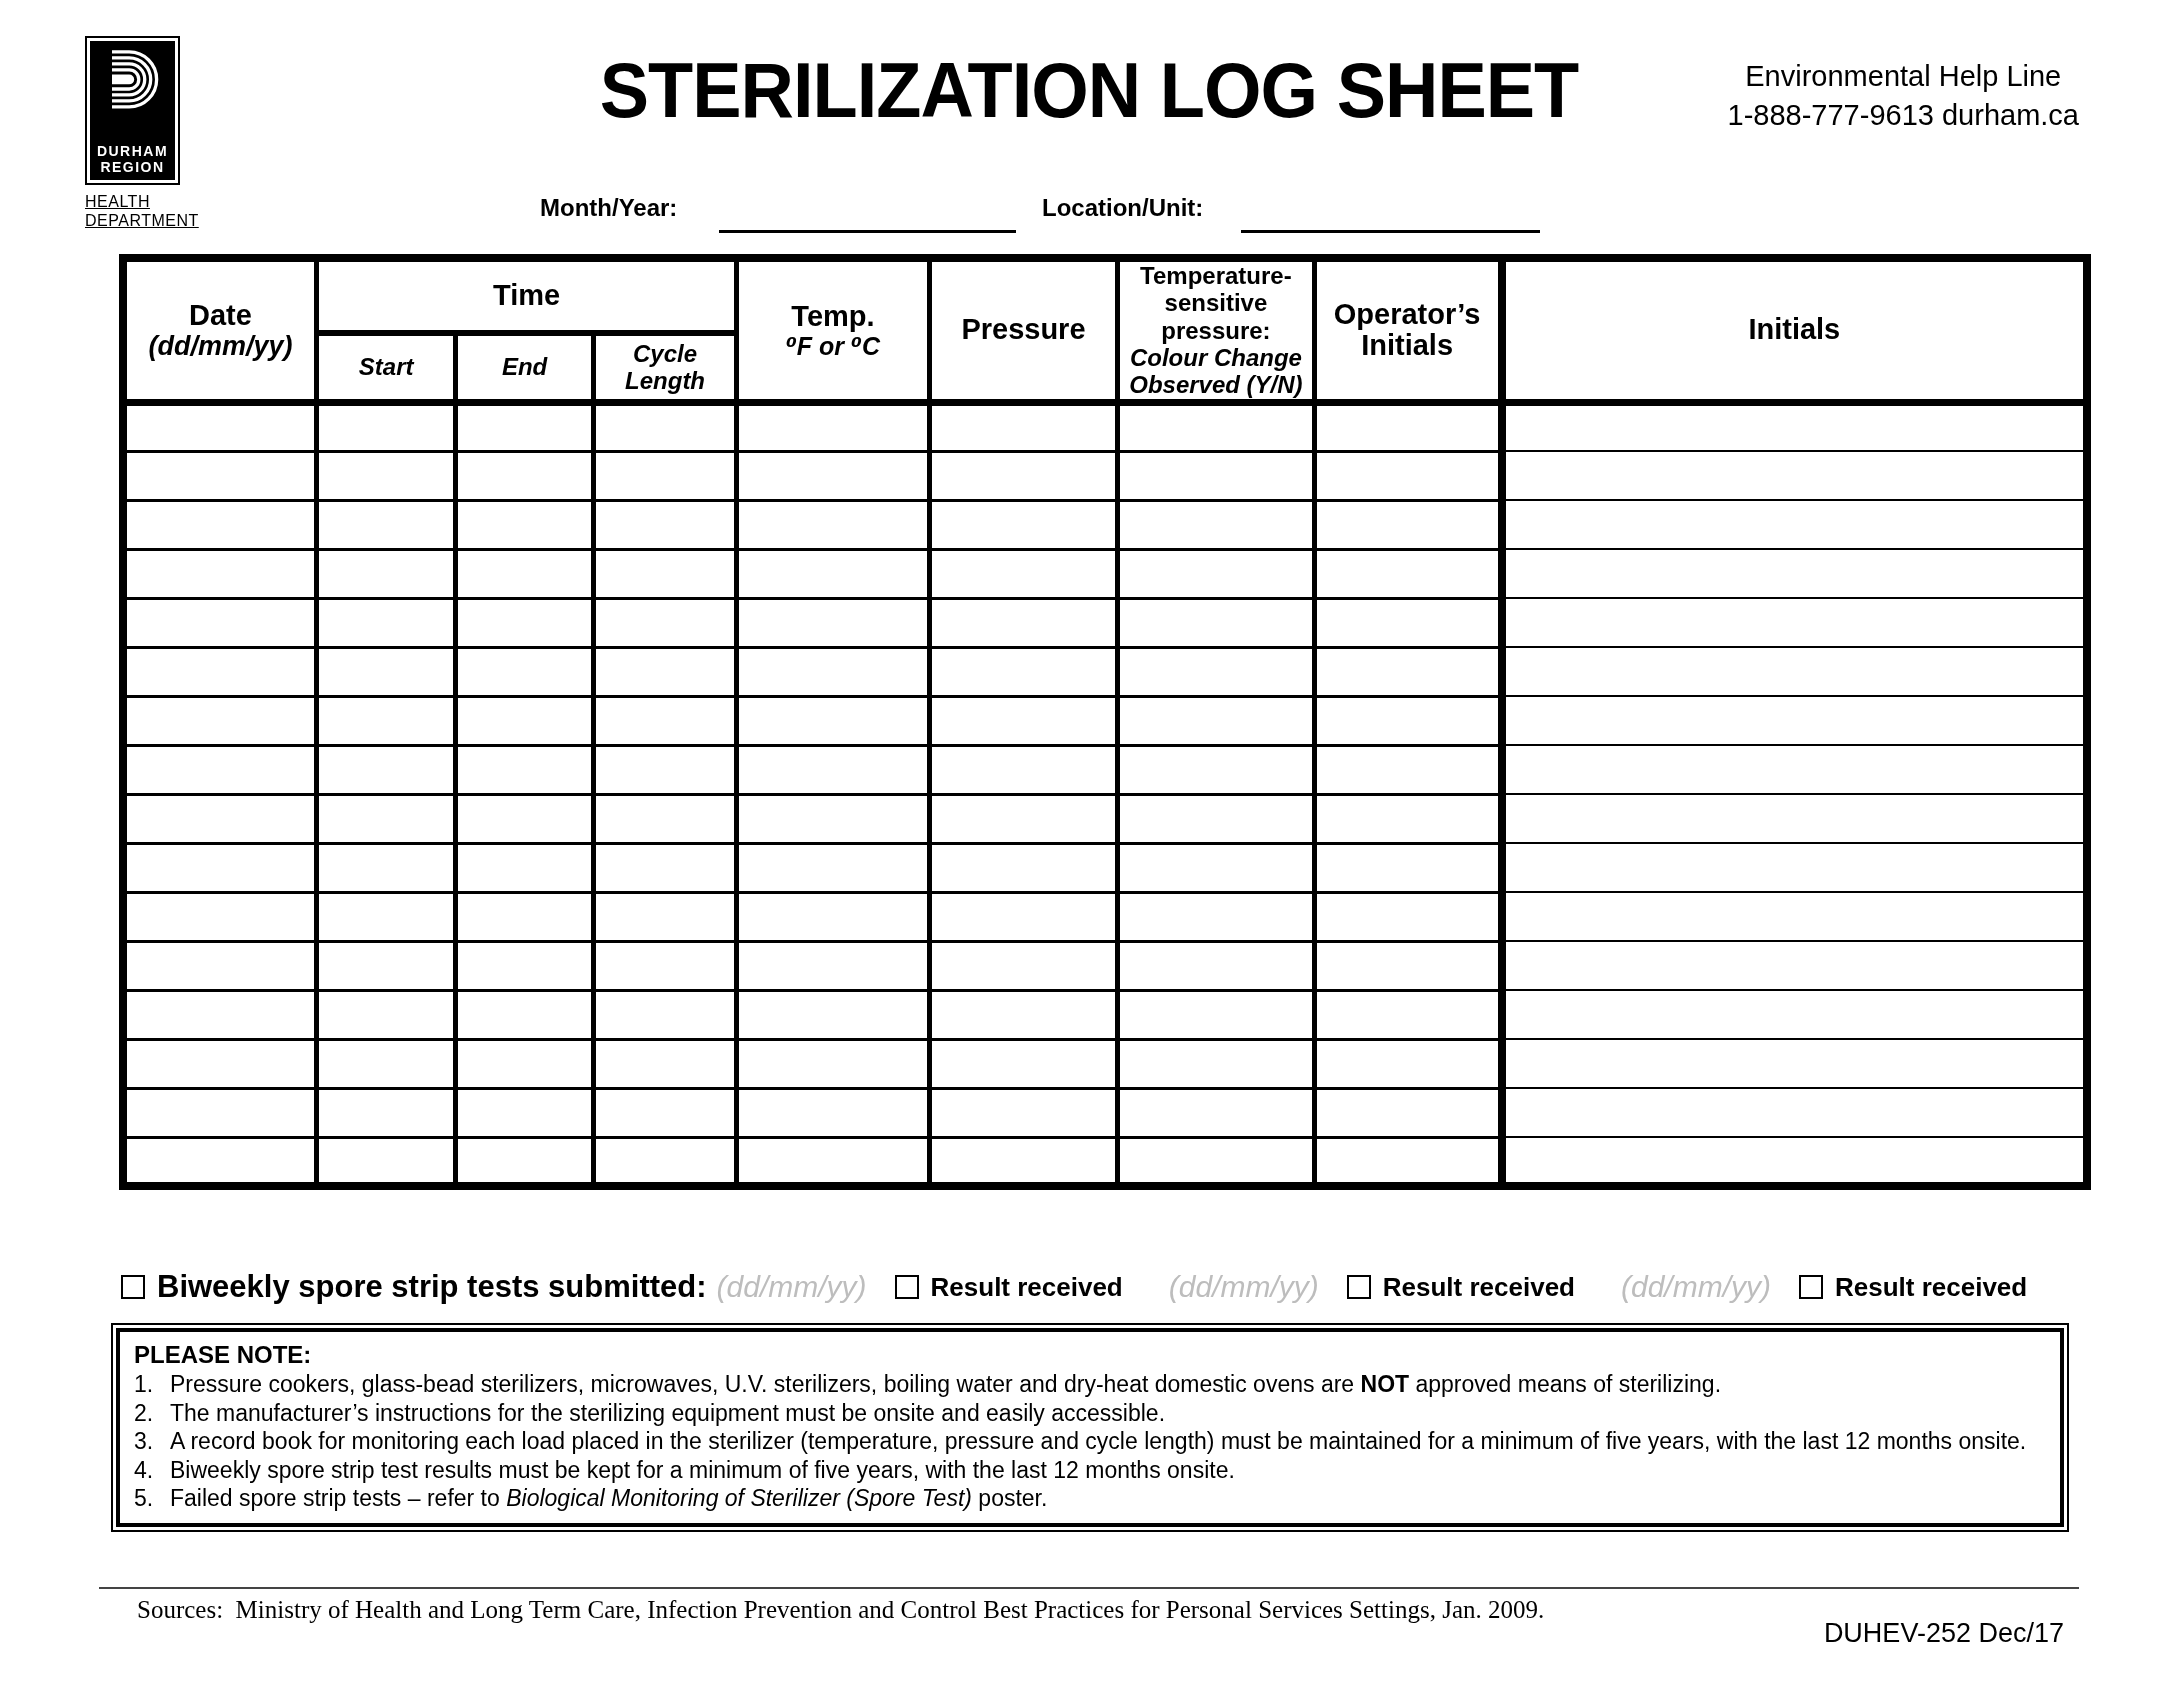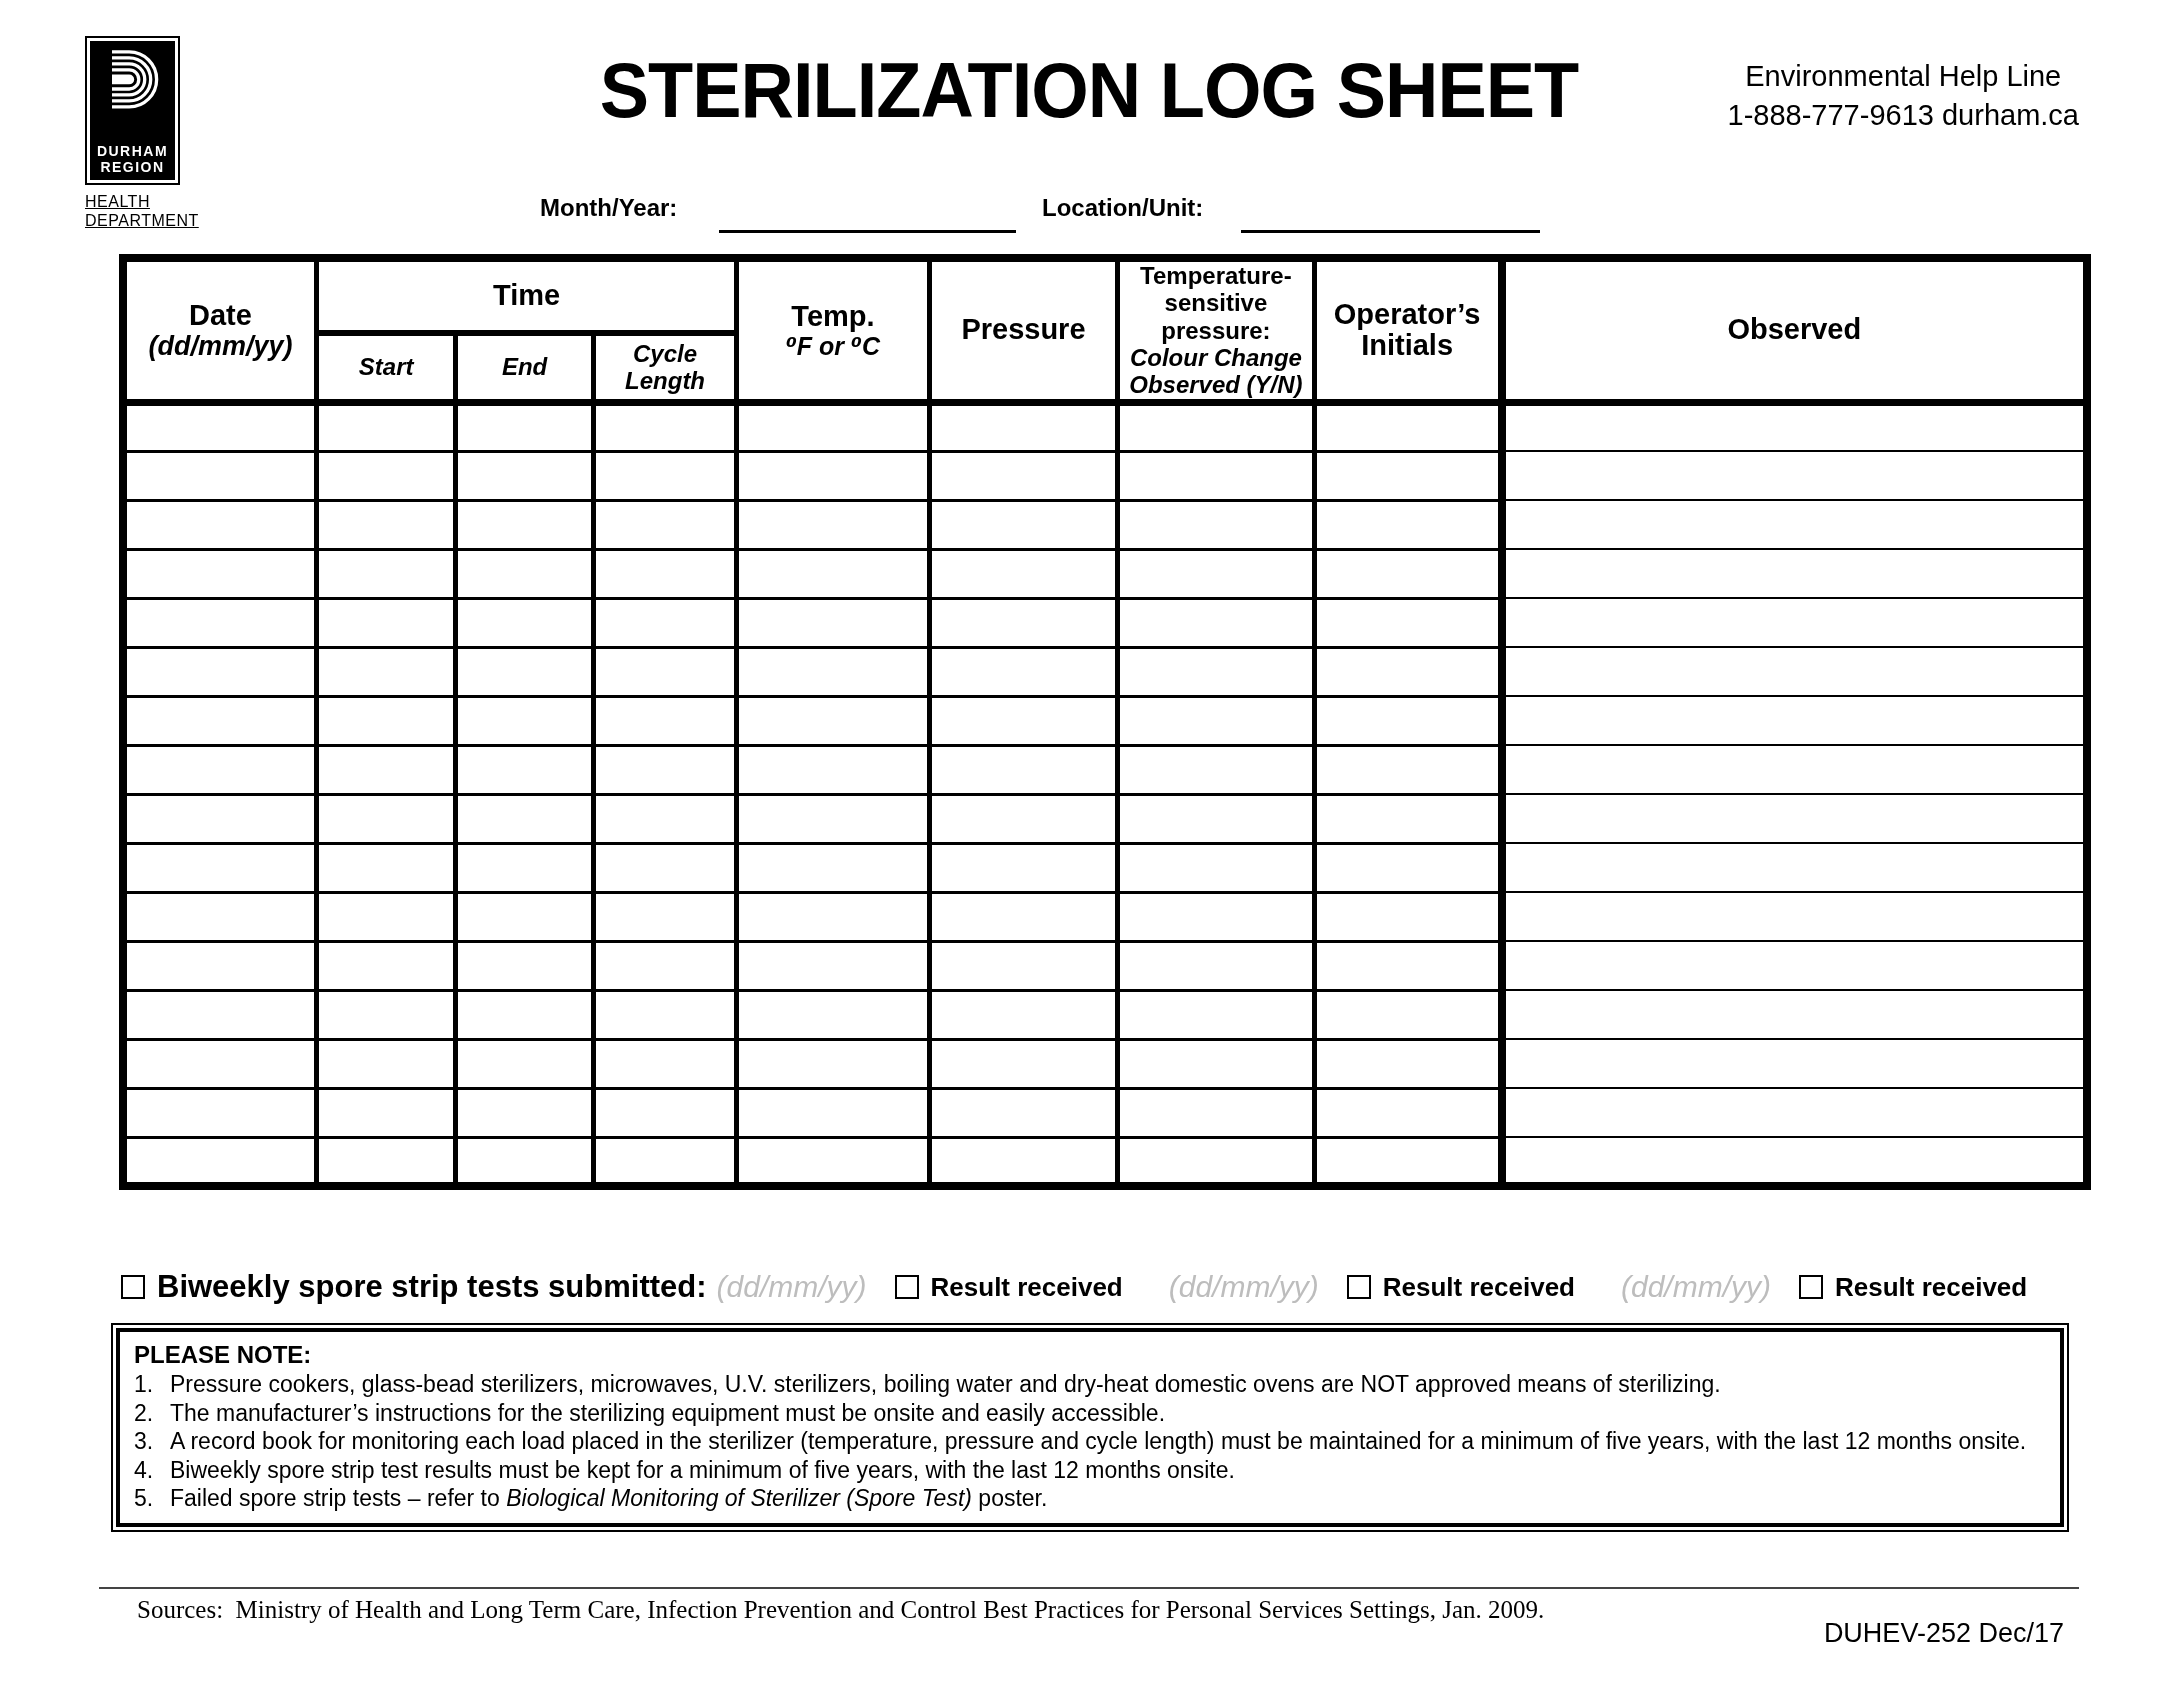--- a/index.html
+++ b/index.html
@@ -47,21 +47,21 @@
   .spore-label{font-size:31px;font-weight:bold;margin-right:10px;white-space:nowrap;}
   .hint{font-size:30px;font-style:italic;color:#bdbdbd;margin-right:28px;white-space:nowrap;}
   .rr{font-size:26px;font-weight:bold;margin-right:46px;white-space:nowrap;}
 
   
   .notebox-outer{position:absolute;left:111px;top:1323px;width:1958px;border:2.5px solid #000;padding:3px;box-sizing:border-box;background:#fff;}
   .notebox{border:4px solid #000;padding:7px 32px 10px 14px;}
   .note-heading{font-size:24px;font-weight:bold;line-height:1.3;}
   .note-item{font-size:23px;line-height:1.24;display:flex;}
   .note-item .n{flex:none;width:36px;}
-  .note-item b{font-weight:normal;}
+  .note-item b{font-weight:bold;}
   .note-item i{font-style:italic;}
 
   
   .rule{position:absolute;left:99px;width:1980px;top:1587px;border-top:2px solid #444;}
   .sources{position:absolute;left:137px;top:1596px;font-family:"Liberation Serif","DejaVu Serif",serif;font-size:25px;white-space:pre-wrap;}
   .formnum{position:absolute;right:114px;top:1618px;font-size:27px;}
 </style>
 </head>
 <body>
 
@@ -122,21 +122,21 @@
         <th rowspan="2" class="h-temp h-main">
           <div>Temp.</div>
           <div class="units">⁰F or ⁰C</div>
         </th>
         <th rowspan="2" class="h-main">Pressure</th>
         <th rowspan="2" class="h-ind">
           <div>Temperature-sensitive pressure:</div>
           <div class="ind-sub">Colour Change Observed (Y/N)</div>
         </th>
         <th rowspan="2" class="h-main">Operator’s Initials</th>
-        <th rowspan="2" class="h-comments h-main">Observed</th>
+        <th rowspan="2" class="h-comments h-main">Initials</th>
       </tr>
       <tr class="r2">
         <th class="h-sub">Start</th>
         <th class="h-sub">End</th>
         <th class="h-sub">Cycle Length</th>
       </tr>
     </thead>
     <tbody id="log-body">
         <tr>
           <td></td>

